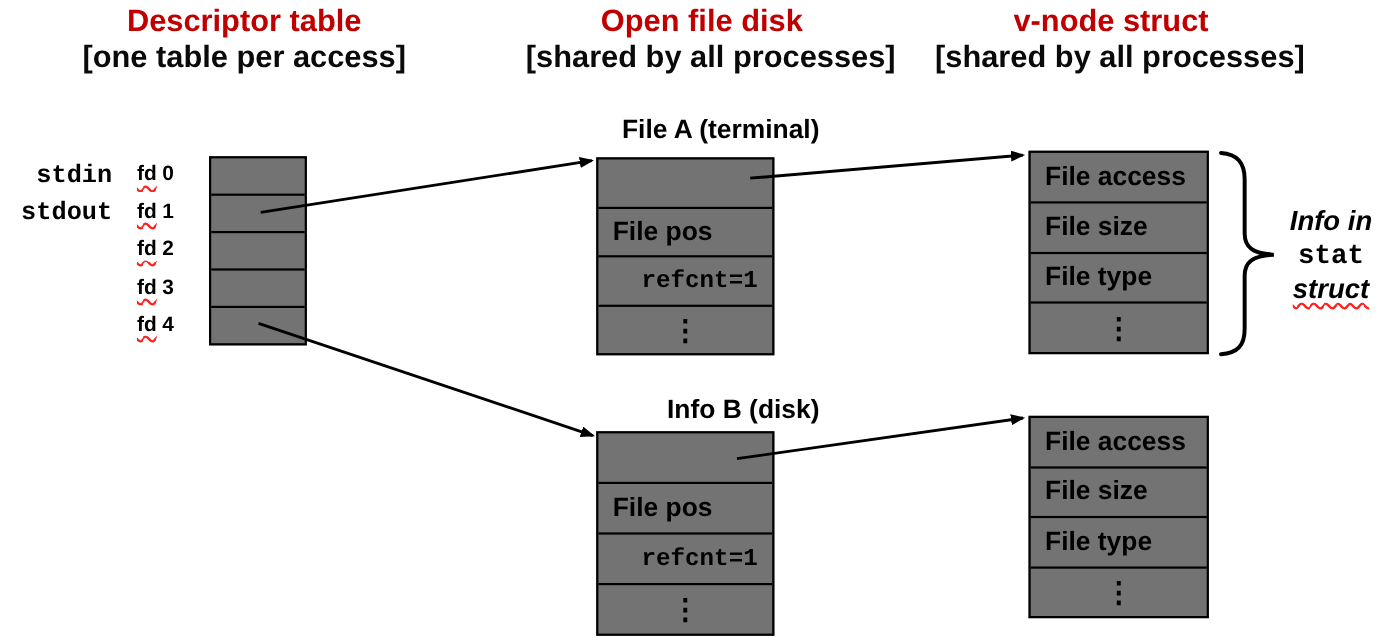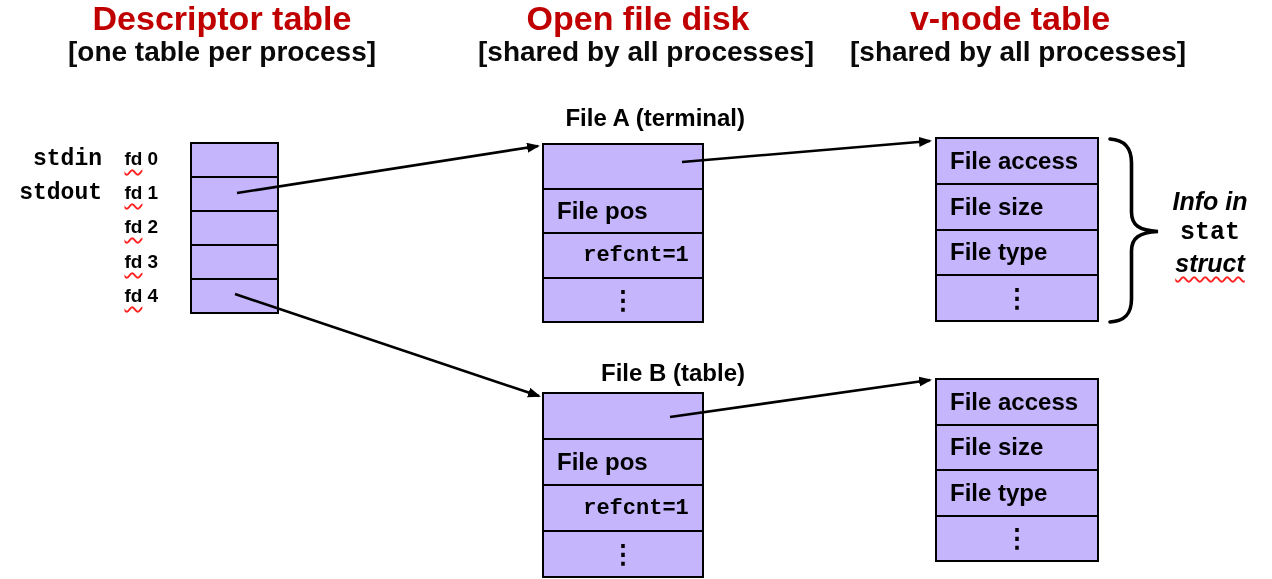--- a/index.html
+++ b/index.html
@@ -2,25 +2,25 @@
 <html><head>
 <meta charset="utf-8">
 <style>
   html,body{margin:0;padding:0;background:#ffffff;}
   #stage{
     position:relative;width:1272px;height:579px;background:#ffffff;
     font-family:"Liberation Sans",sans-serif;color:#000;overflow:hidden;
   }
   
   .hdr{position:absolute;top:2px;text-align:center;}
-  .hdr-title{font-weight:bold;font-size:34px;line-height:33px;color:#c00000;white-space:nowrap;}
+  .hdr-title{font-weight:bold;font-size:28px;line-height:33px;color:#c00000;white-space:nowrap;}
   .hdr-sub{font-weight:bold;font-size:28px;line-height:33px;color:#0a0a0a;white-space:nowrap;}
   
   .tbl{
-    position:absolute;background:#c4b5fd;border:2.5px solid #000;
+    position:absolute;background:#737373;border:2.5px solid #000;
     display:flex;flex-direction:column;box-sizing:border-box;
   }
   .tbl .row{
     flex:1;border-bottom:2.5px solid #000;display:flex;align-items:center;
     box-sizing:border-box;min-height:0;
   }
   .tbl .row:last-child{border-bottom:none;}
   .cell-left{padding-left:13px;font-weight:bold;font-size:24px;}
   .cell-mono{justify-content:center;font-family:"Liberation Mono",monospace;font-weight:bold;font-size:22px;padding-left:26px;}
   .cell-dots{justify-content:center;font-weight:bold;font-size:26px;line-height:10px;}
@@ -48,28 +48,28 @@
   
   #overlay{position:absolute;left:0;top:0;width:1272px;height:579px;pointer-events:none;}
 </style>
 </head>
 <body>
 
 <div id="stage">
 
   <div class="hdr" style="left:42px;width:360px;">
     <div class="hdr-title">Descriptor table</div>
-    <div class="hdr-sub">[one table per process]</div>
+    <div class="hdr-sub">[one table per access]</div>
   </div>
   <div class="hdr" style="left:478px;width:320px;">
     <div class="hdr-title">Open file disk</div>
     <div class="hdr-sub">[shared by all processes]</div>
   </div>
   <div class="hdr" style="left:850px;width:320px;">
-    <div class="hdr-title">v-node table</div>
+    <div class="hdr-title">v-node struct</div>
     <div class="hdr-sub">[shared by all processes]</div>
   </div>
 
   <div class="std-label" style="top:176px;">stdout</div>
   <div class="std-label" style="top:142px;">stdin</div>
 
   <div class="fd-label" style="top:142px;">
     <span class="squiggle">fd</span>
       <span>0</span>
   </div>
@@ -99,21 +99,21 @@
   </div>
 
   <div class="tbl-title" style="left:505px;top:104px;width:240px;">File A (terminal)</div>
   <div class="tbl" style="left:542px;top:143px;width:162px;height:180px;">
     <div class="row"></div>
     <div class="row cell-left">File pos</div>
     <div class="row cell-mono">refcnt=1</div>
     <div class="row cell-dots">⋮</div>
   </div>
 
-  <div class="tbl-title" style="left:505px;top:359px;width:240px;">File B (table)</div>
+  <div class="tbl-title" style="left:505px;top:359px;width:240px;">Info B (disk)</div>
   <div class="tbl" style="left:542px;top:392px;width:162px;height:186px;">
     <div class="row"></div>
     <div class="row cell-left">File pos</div>
     <div class="row cell-mono">refcnt=1</div>
     <div class="row cell-dots">⋮</div>
   </div>
 
   <div class="tbl" style="left:935px;top:137px;width:164px;height:185px;">
     <div class="row cell-left">File access</div>
     <div class="row cell-left">File size</div>

